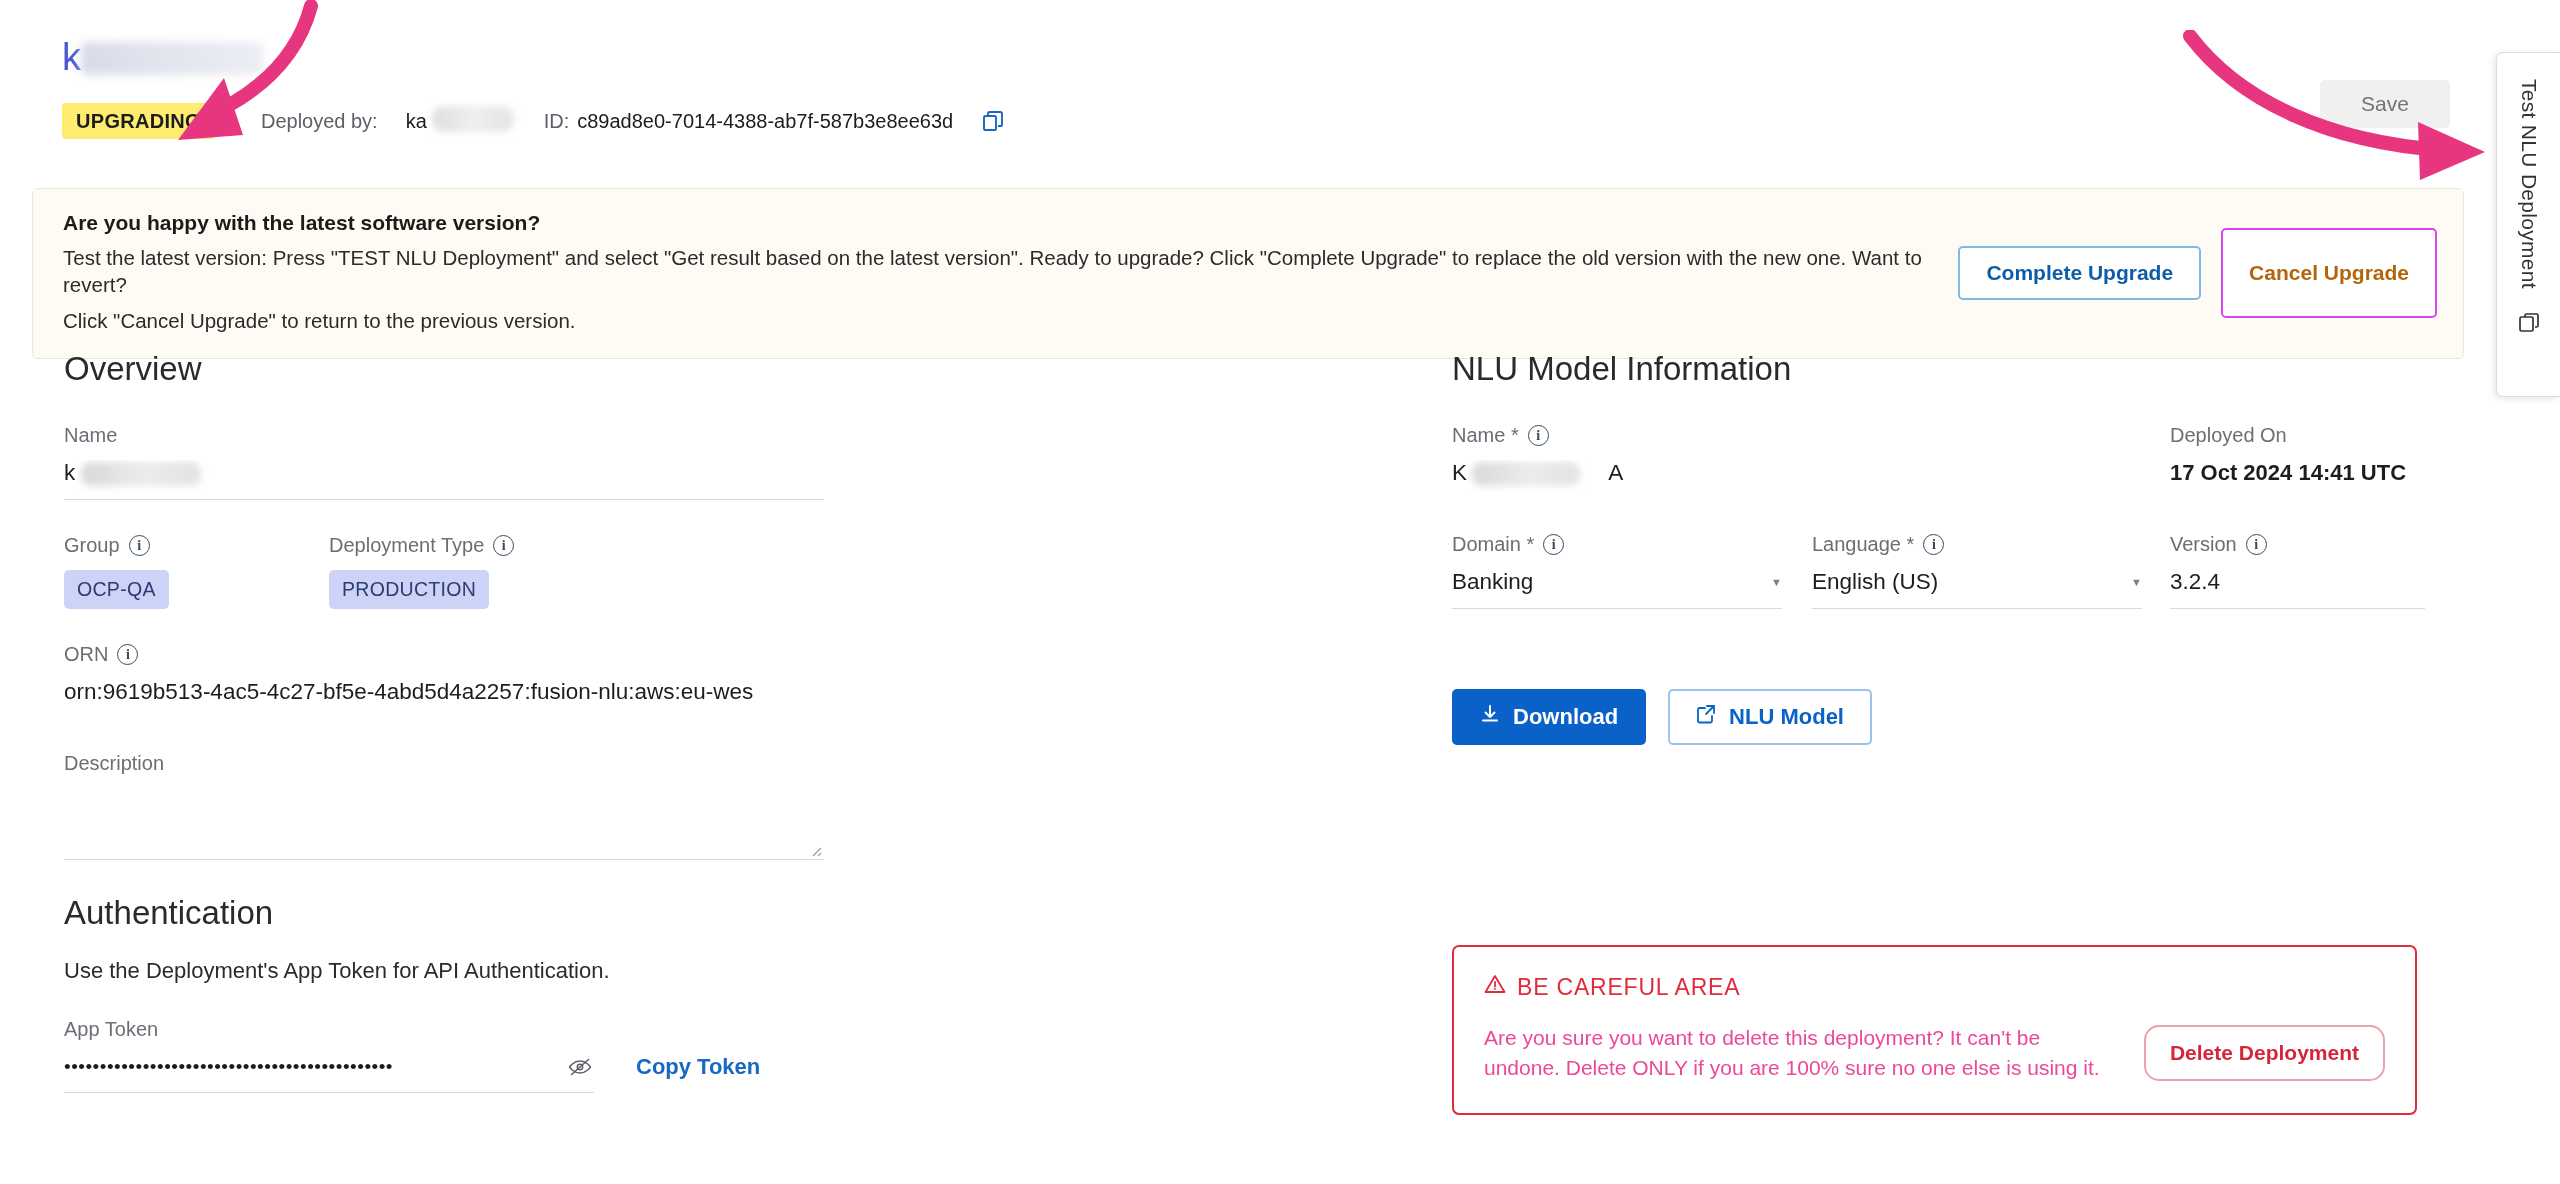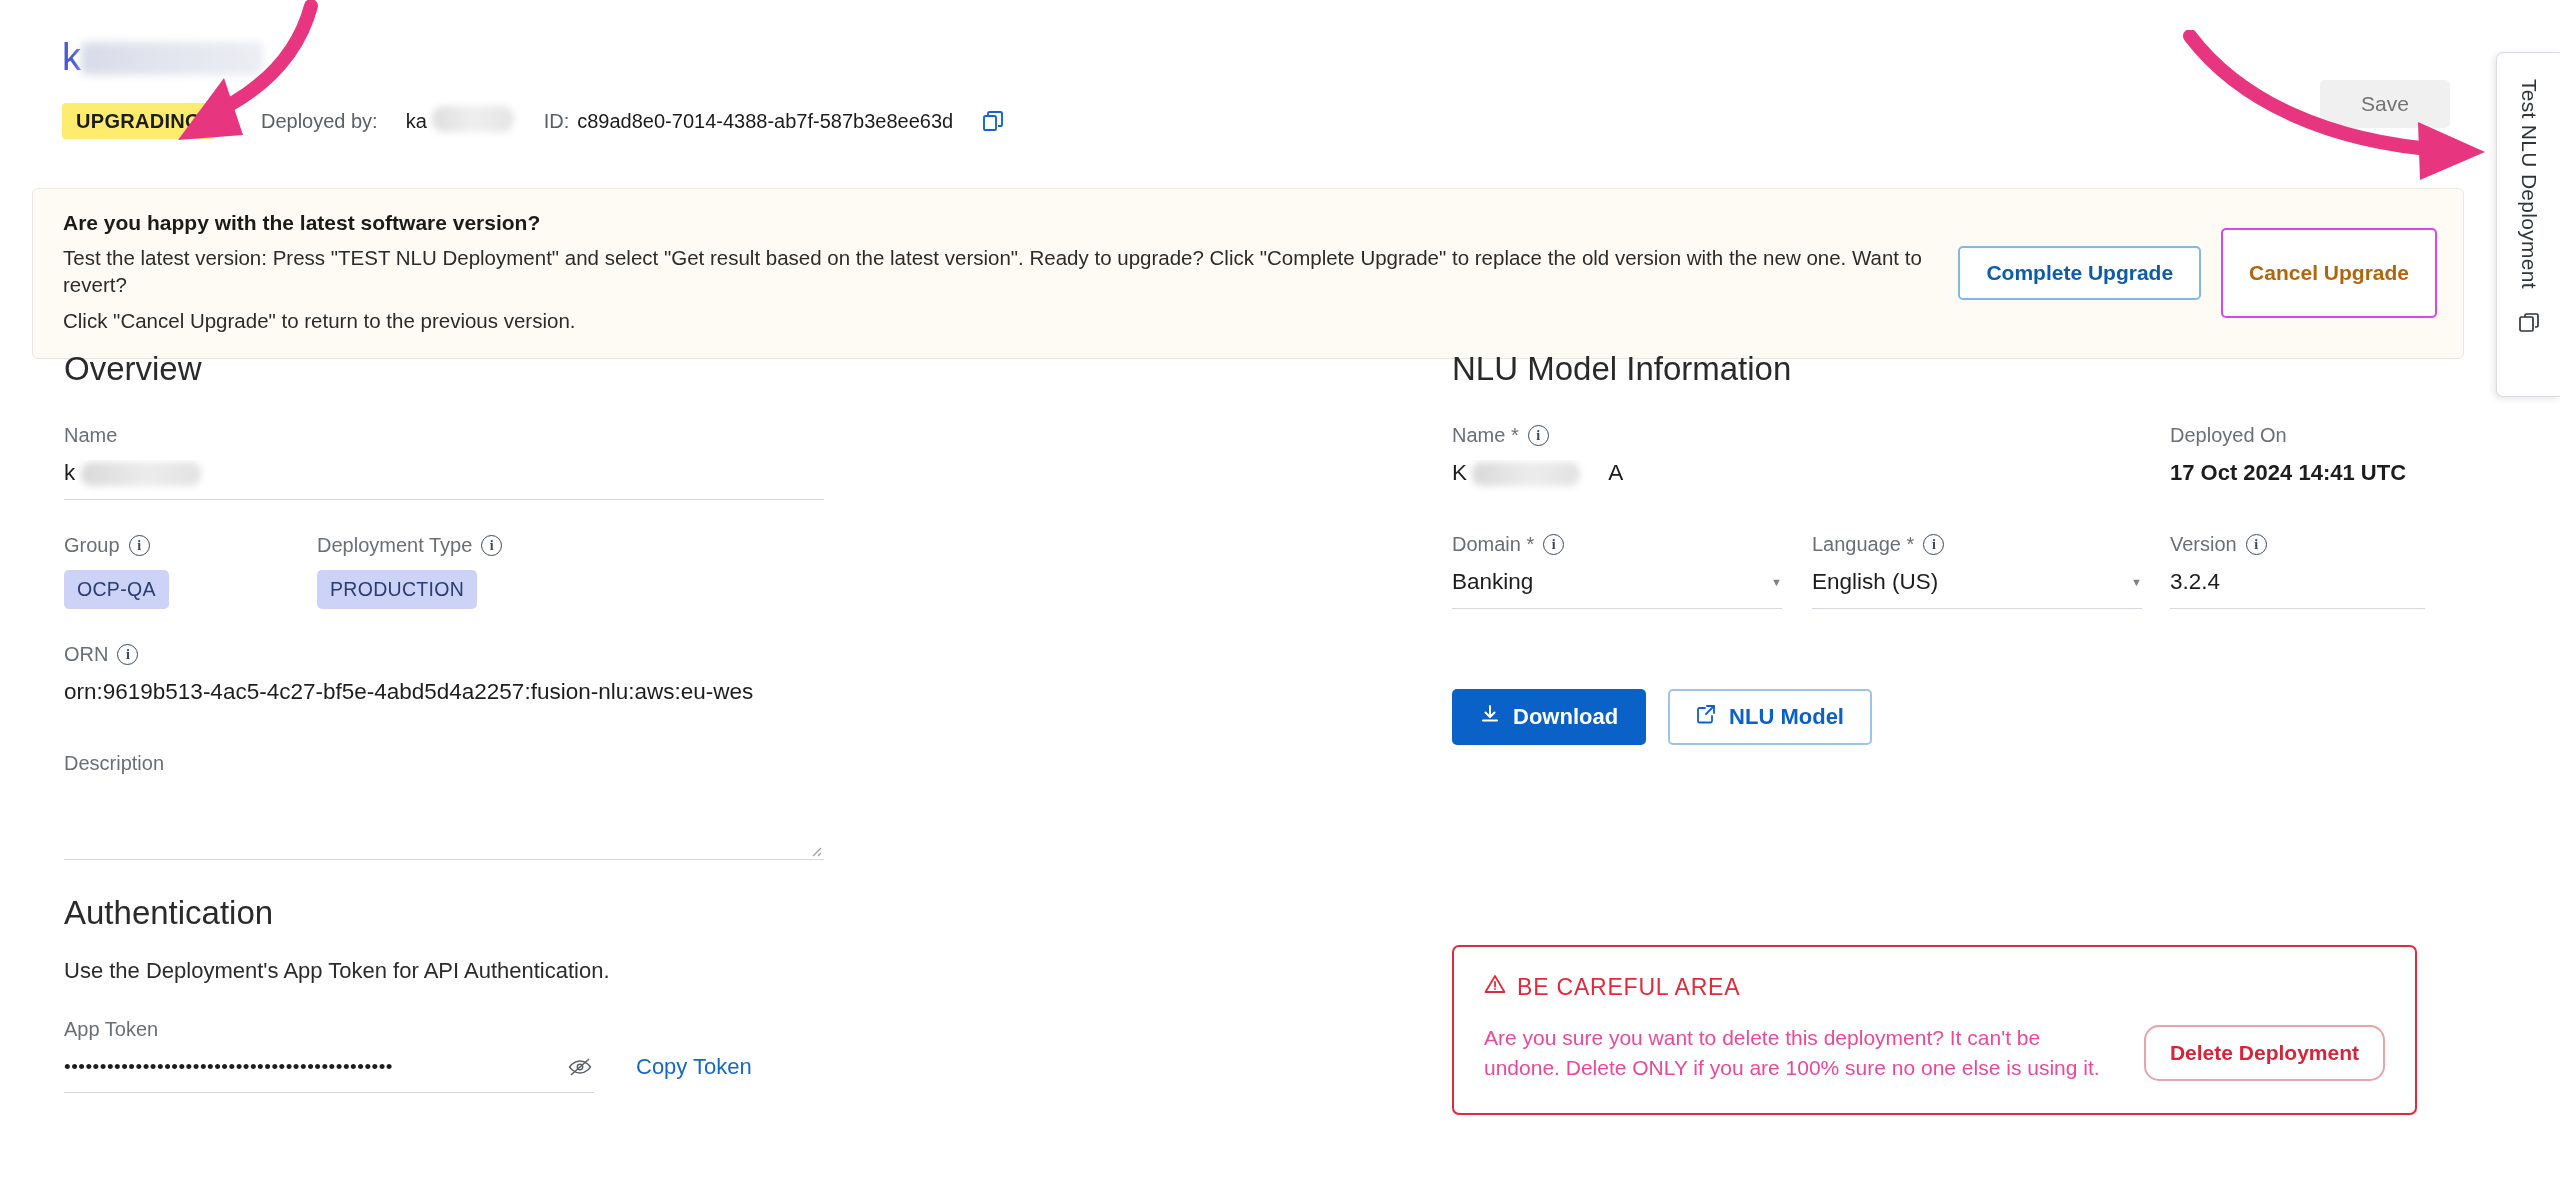--- a/index.html
+++ b/index.html
@@ -201,21 +201,21 @@
     border-radius: 50%;
     display: inline-flex;
     align-items: center; justify-content: center;
     font-size: 14px;
     font-weight: 700;
     color: #3b4a5a;
     font-family: "Liberation Serif", serif;
     line-height: 1;
   }
 
-  .two-col { display: flex; gap: 3px; margin-bottom: 34px; }
+  .two-col { display: flex; gap: 15px; margin-bottom: 34px; }
   .two-col > div { width: 250px; }
   .chip {
     display: inline-block;
     background: #ccd3f7;
     color: #2b3d70;
     font-size: 19.5px;
     font-weight: 500;
     letter-spacing: .3px;
     padding: 8px 13px;
     border-radius: 5px;
@@ -254,21 +254,21 @@
     font-family: "Liberation Sans", sans-serif;
     overflow: hidden;
     white-space: nowrap;
     max-width: 470px;
   }
   .eye-btn { cursor: pointer; width: 28px; height: 24px; display:inline-flex; align-items:center; justify-content:center;}
   .copy-token-link {
     margin-left: 42px;
     color: #1668c4;
     font-size: 22px;
-    font-weight: 400;
+    font-weight: 700;
     cursor: pointer;
     padding-bottom: 13px;
     text-align: right;
   }
 
   
   .nlu-grid { display: flex; }
   .nlu-left { width: 718px; }
   .nlu-right { width: 290px; padding-left: 0; }
 

